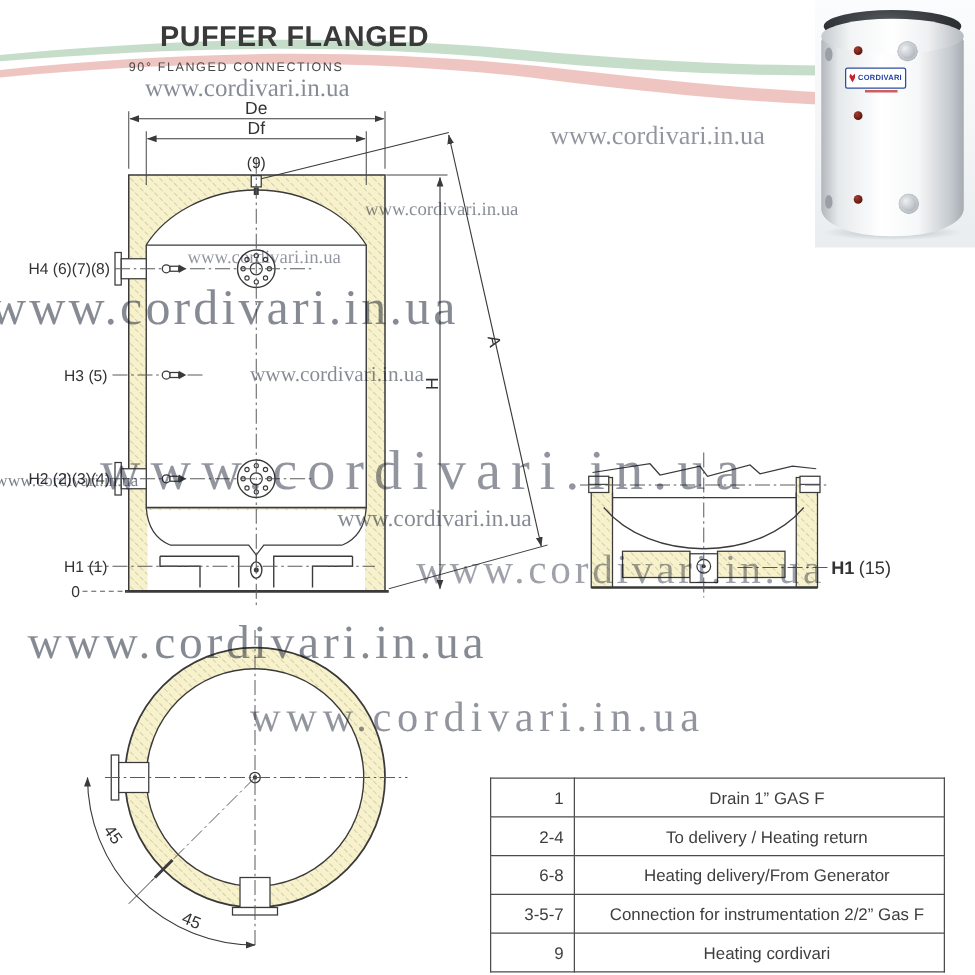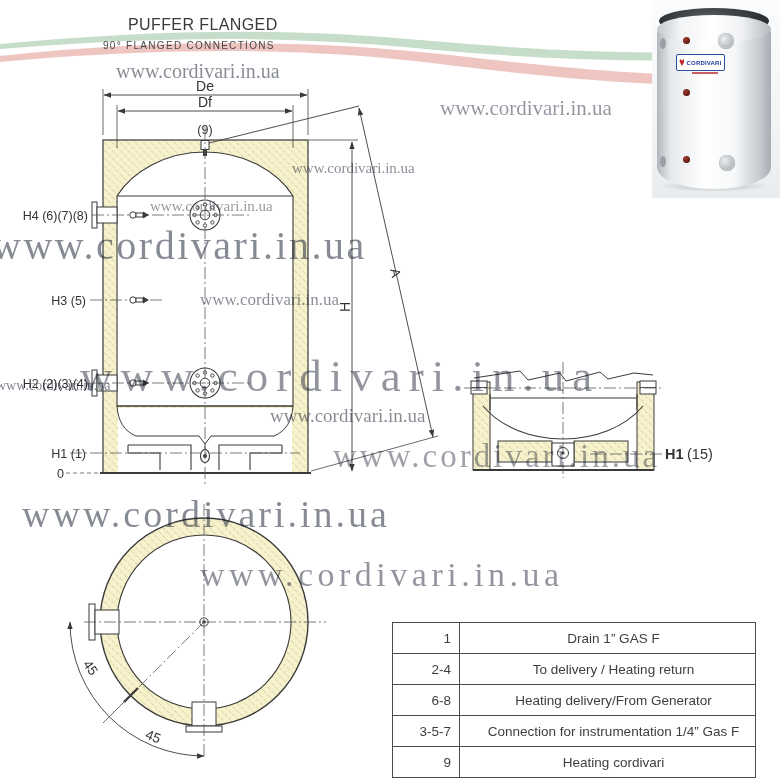--- a/index.html
+++ b/index.html
@@ -2,21 +2,21 @@
 <html><head>
 <meta charset="utf-8">
 <style>
   html,body{margin:0;padding:0;background:#fff;}
   #stage{position:relative;width:780px;height:780px;overflow:hidden;background:#fff;
          font-family:"Liberation Sans",sans-serif;color:#3a3a3a;}
   
   #ribbons{position:absolute;left:0;top:0;z-index:1;}
   
   #header{position:absolute;left:128px;top:16px;z-index:5;}
-  #header .title{font-size:16px;font-weight:normal;letter-spacing:.4px;color:#3a3a3a;}
+  #header .title{font-size:23px;font-weight:bold;letter-spacing:.4px;color:#3a3a3a;}
   #header .subtitle{font-size:10px;letter-spacing:1.3px;color:#474747;margin-top:6px;margin-left:-25px;}
   
   .wm{position:absolute;z-index:4;color:#0f172a;white-space:nowrap;pointer-events:none;
       font-family:Liberation Serif, serif;}
   
   #drawing{position:absolute;left:0;top:0;z-index:2;}
   text{font-family:"Liberation Sans",sans-serif;fill:#333;}
   
   #photo{position:absolute;left:652px;top:0;width:128px;height:198px;z-index:3;
          background:linear-gradient(180deg,#fbfcfd 0%,#f2f4f6 60%,#e9edf0 100%);}
@@ -254,21 +254,21 @@
       <tr>
         <td class="k">2-4</td>
         <td class="d">To delivery / Heating return</td>
       </tr>
       <tr>
         <td class="k">6-8</td>
         <td class="d">Heating delivery/From Generator</td>
       </tr>
       <tr>
         <td class="k">3-5-7</td>
-        <td class="d">Connection for instrumentation 1/4” Gas F</td>
+        <td class="d">Connection for instrumentation 2/2” Gas F</td>
       </tr>
       <tr>
         <td class="k">9</td>
         <td class="d">Heating cordivari</td>
       </tr>
     </tbody>
   </table>
 
 </div>
 

